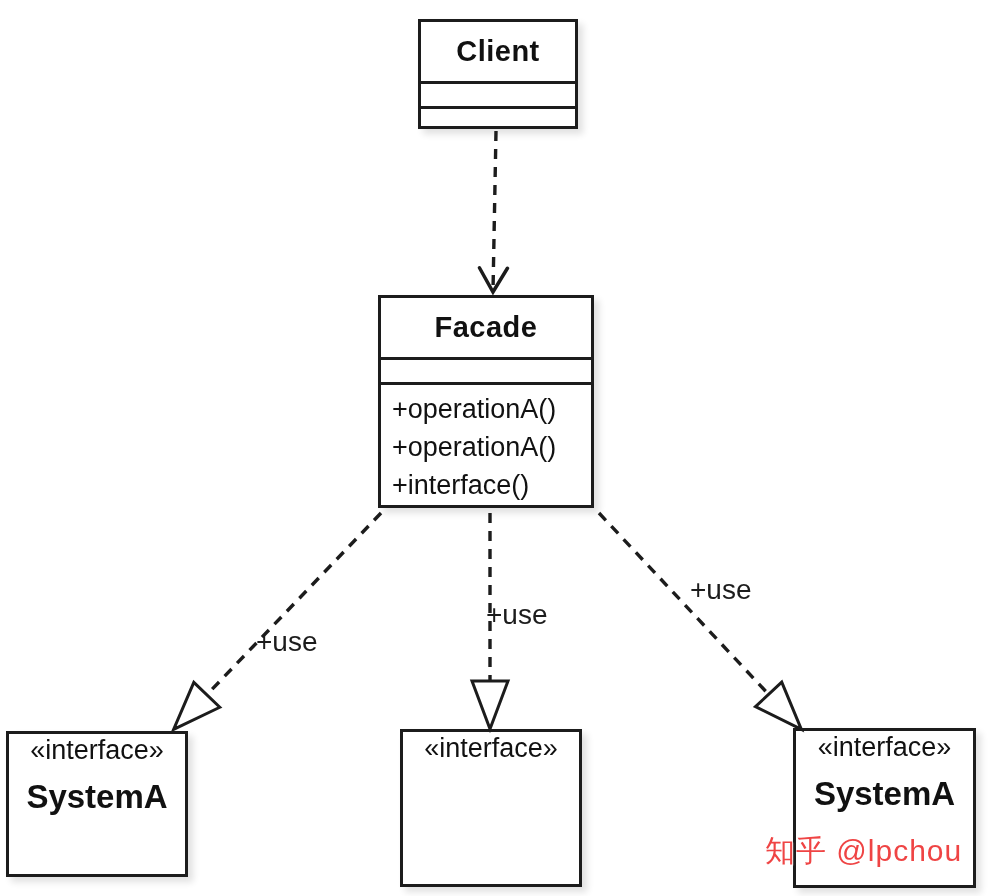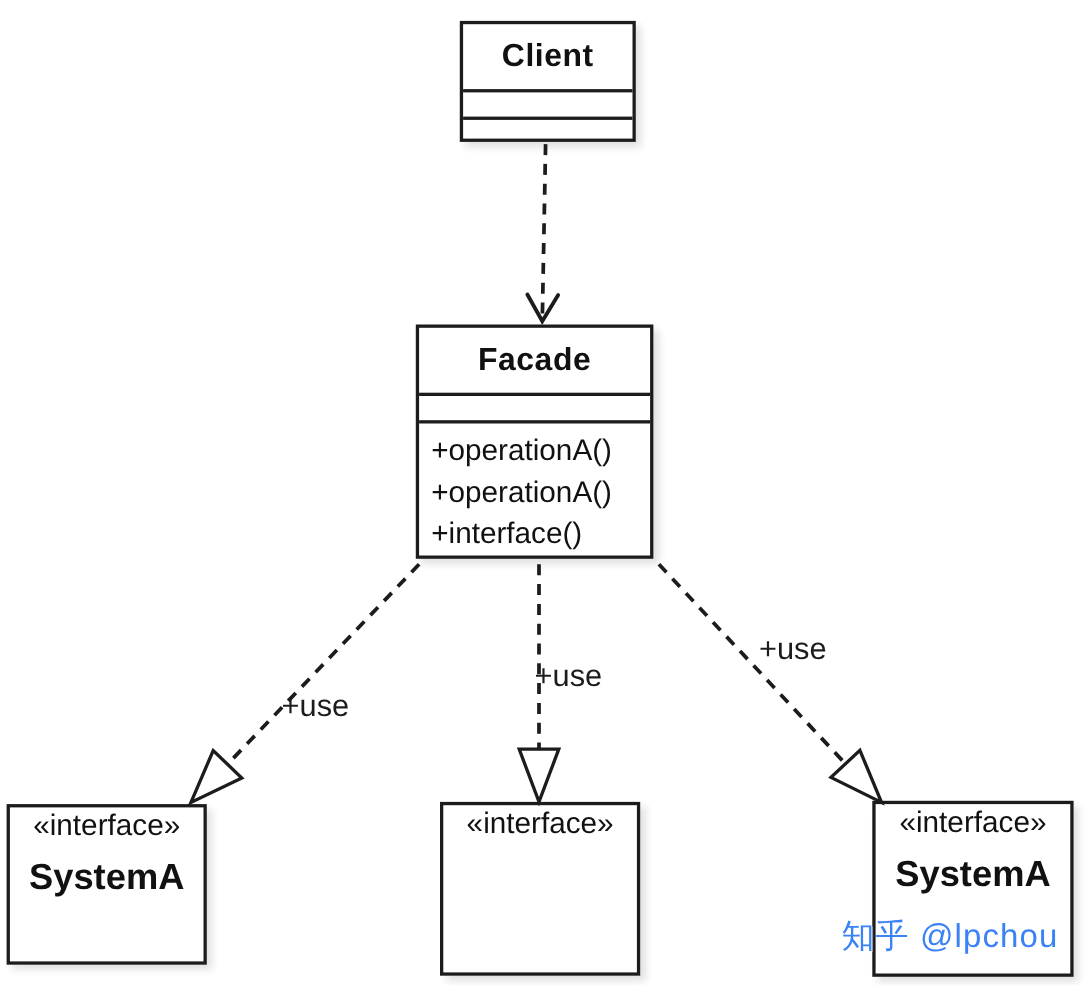--- a/index.html
+++ b/index.html
@@ -74,21 +74,21 @@
     z-index: 3;
     font-size: 28px;
     color: #1c1c1c;
   }
   .watermark {
     position: absolute;
     z-index: 4;
     left: 765px;
     top: 831px;
     font-size: 30px;
-    color: #3b82f6;
+    color: #ef4444;
     letter-spacing: 1px;
     text-shadow: 1px 1px 1px rgba(255,255,255,0.9);
     white-space: nowrap;
   }
 </style>
 </head>
 <body>
 
 <div class="stage">
 

